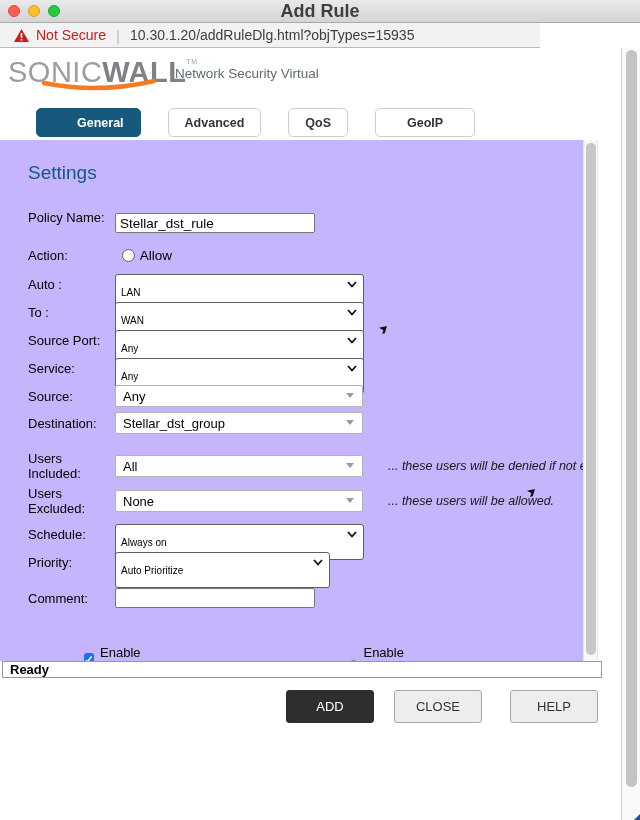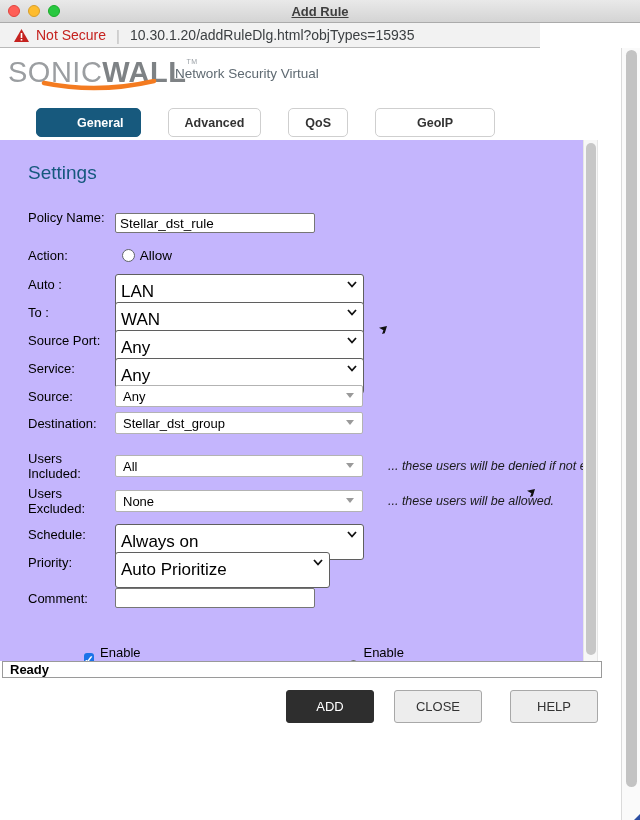--- a/index.html
+++ b/index.html
@@ -8,21 +8,21 @@
 
   
   .titlebar { position:absolute; top:0; left:0; width:640px; height:23px;
     background:linear-gradient(#e9e9e9,#d4d4d4); border-bottom:1px solid #ababab;
     display:flex; align-items:center; }
   .traffic { position:absolute; left:8px; top:5px; display:flex; gap:8px; }
   .light { width:12px; height:12px; border-radius:50%; }
   .light.red { background:#ff5f57; border:1px solid #e0443e; }
   .light.yellow { background:#febc2e; border:1px solid #d89e2a; }
   .light.green { background:#28c840; border:1px solid #1aab29; }
-  .win-title { width:100%; text-align:center; font-size:13px; font-weight:bold; color:#3e3e3e;text-decoration:underline; }
+  .win-title { width:100%; text-align:center; font-size:18px; font-weight:bold; color:#3e3e3e; }
 
   
   .urlbar { position:absolute; top:23px; left:0; width:540px; height:25px; background:#f2f2f2;
     border-bottom:1px solid #b9b9b9; display:flex; align-items:center; padding-left:14px; }
   .warn-icon { width:15px; height:13px; margin-right:7px; }
   .notsecure { color:#c5221f; font-size:14px; }
   .url-sep { color:#bdbdbd; margin:0 10px; font-size:15px; }
   .url-text { color:#3c4043; font-size:14px; }
 
   
@@ -33,35 +33,35 @@
   .logo .tm { font-size:7px; color:#9aa0a6; vertical-align:top; position:relative; top:2px; }
   .swoosh { position:absolute; left:40px; top:79px; }
   .product { position:absolute; left:175px; top:66px; font-size:13.5px; color:#5f6a72; }
 
   
   .tabs { position:absolute; top:108px; left:36px; display:flex; gap:27px; }
   .tab { height:29px; border-radius:5px; font-size:12.5px; font-weight:bold;
     display:flex; align-items:center; justify-content:center; padding:0 16px; cursor:default;
     background:#fff; border:1px solid #cfcfcf; color:#333; }
   .tab.active { background:#17597d; border:1px solid #17597d; color:#fff;padding-left:40px; }
-  .tab.wide { padding:0 41px; }
+  .tab.wide { padding:0 31px; }
 
   
   .scroll-content { position:absolute; top:140px; left:0; width:583px; height:521px;
     overflow:hidden; background:#c4b5fd;padding-left:42px; }
   .h-settings { position:absolute; top:22px; left:28px; font-size:19px; color:#15587d; }
   .row { position:absolute; left:0; width:583px; }
   .lbl { position:absolute; left:28px; width:84px; font-size:13px; color:#000; line-height:15px; }
   .ctl { position:absolute; left:115px; }
 
   .txt-input { width:200px; height:20px; border:1px solid #767676; border-radius:2px;
     font-family:"Liberation Sans",sans-serif; font-size:13.5px; padding:0 4px; color:#000; background:#fff; }
 
   .sel { height:36px; background:#fff; border:1px solid #5f5f5f; border-radius:3px;
-    display:flex; align-items:center; font-size:17px; color:#000; padding-left:5px; position:relative; }
+    display:flex; align-items:center; font-size:10px; color:#000; padding-left:5px; position:relative; }
   .sel .chev { position:absolute; right:6px; top:6px; }
   .sel.w-std { width:249px; }
   .sel.w-med { width:215px; }
 
   .gsel { height:22px; background:#fff; border:1px solid #b3b3b3; border-radius:2px;
     display:flex; align-items:center; font-size:13px; color:#000; padding-left:7px; position:relative; width:248px; }
   .gsel .tri { position:absolute; right:8px; top:7px; width:0; height:0;
     border-left:4px solid transparent; border-right:4px solid transparent; border-top:5px solid #9a9a9a; }
 
   .radios { display:flex; align-items:center; gap:18px;flex-direction:column; }

